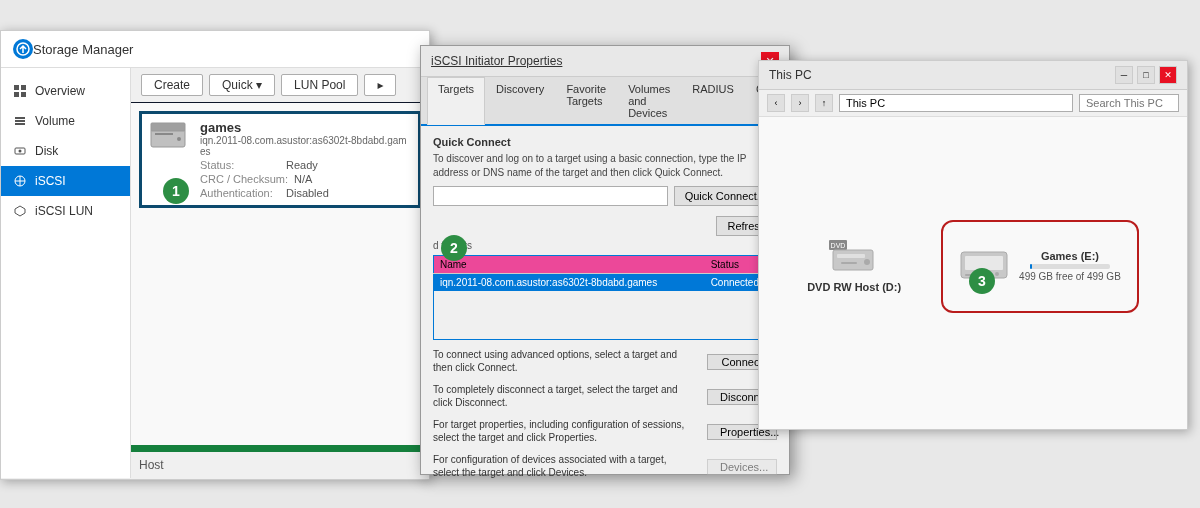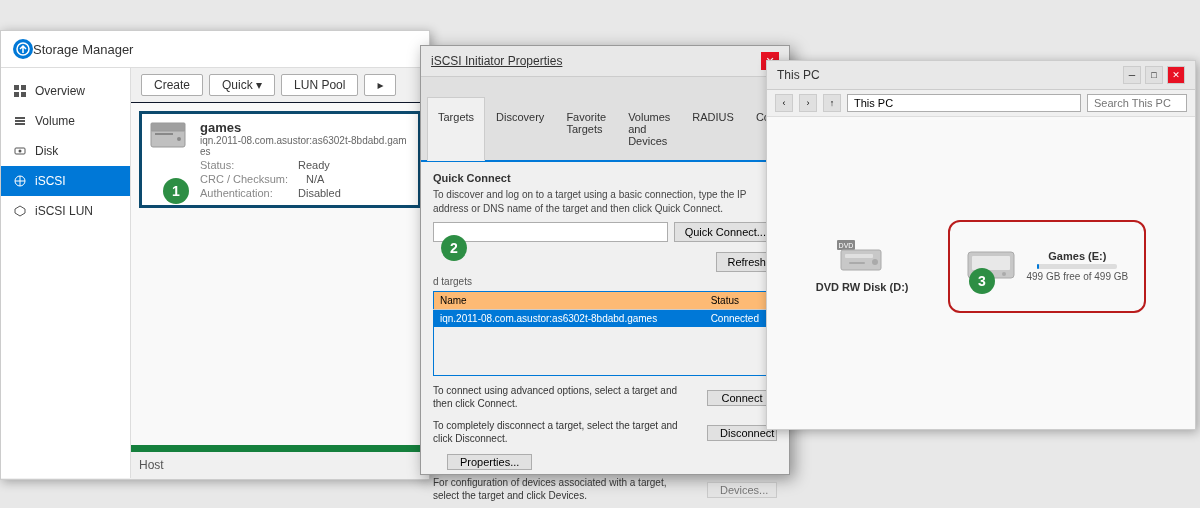--- a/index.html
+++ b/index.html
@@ -124,21 +124,21 @@
       width: 40px; height: 30px;
       display: flex; align-items: center; justify-content: center;
     }
 
     .iscsi-details {
       flex: 1;
     }
 
     .iscsi-name { font-weight: bold; font-size: 13px; color: #333; }
     .iscsi-iqn { font-size: 10px; color: #666; word-break: break-all; }
-    .detail-row { display: flex; gap: 18px; font-size: 11px; color: #555; margin-top: 2px; }
+    .detail-row { display: flex; gap: 6px; font-size: 11px; color: #555; margin-top: 2px; }
     .detail-label { color: #888; min-width: 80px; }
 
     .host-section {
       padding: 6px 8px;
       background: #f0f0f0;
       border-top: 7px solid #15803d;
       font-size: 12px;
       color: #555;
     }
 
@@ -176,28 +176,27 @@
 
     .dialog-tabs {
       display: flex;
       background: #e0e0e0;
       border-bottom: 2px solid #0078d7;
       padding: 0 6px;
       gap: 0;
     }
 
     .dialog-tab {
-      padding: 13px 10px;
+      padding: 5px 10px;
       font-size: 11px;
       color: #333;
       cursor: pointer;
       border: 1px solid transparent;
       border-bottom: none;
       background: transparent;
-      margin-top: 20px;
     }
 
     .dialog-tab.active {
       background: #f0f0f0;
       border-color: #ccc;
       border-bottom: 1px solid #f0f0f0;
       margin-bottom: -1px;
     }
 
     .dialog-body {
@@ -236,21 +235,21 @@
     .discovered-section { margin-bottom: 8px; }
     .discovered-label { font-size: 10px; color: #555; margin-bottom: 4px; }
 
     .targets-table {
       width: 100%;
       border-collapse: collapse;
       border: 1px solid #0078d7;
     }
 
     .targets-table th {
-      background: #fdba74;
+      background: #ec4899;
       padding: 3px 6px;
       font-size: 10px;
       text-align: left;
       border-bottom: 1px solid #ccc;
       font-weight: normal;
     }
 
     .targets-table td {
       padding: 3px 6px;
       font-size: 10px;
@@ -288,21 +287,21 @@
     }
 
     .action-btn.disabled {
       opacity: 0.5;
       cursor: default;
     }
 
     
     .explorer-window {
       position: absolute;
-      right: 4px; top: 60px;
+      right: 12px; top: 60px;
       width: 430px;
       height: 370px;
       background: #f9f9f9;
       box-shadow: 2px 2px 10px rgba(0,0,0,0.3);
       border: 1px solid #ccc;
     }
 
     .explorer-titlebar {
       background: #e8e8e8;
       padding: 5px 10px;
@@ -588,20 +587,21 @@
     <div>
       <div class="action-row">
         <span class="action-desc">To connect using advanced options, select a target and then click Connect.</span>
         <button class="action-btn">Connect</button>
       </div>
       <div class="action-row">
         <span class="action-desc">To completely disconnect a target, select the target and click Disconnect.</span>
         <button class="action-btn">Disconnect</button>
       </div>
       <div class="action-row">
+        <span class="action-desc">For target properties, including configuration of sessions, select the target and click Properties.</span>
         <button class="action-btn">Properties...</button>
       </div>
       <div class="action-row">
         <span class="action-desc">For configuration of devices associated with a target, select the target and click Devices.</span>
         <button class="action-btn disabled">Devices...</button>
       </div>
     </div>
   </div>
 </div>
 
@@ -632,21 +632,21 @@
           <rect x="0" y="0" width="18" height="10" rx="1" fill="#888"></rect>
           <text x="9" y="8" text-anchor="middle" font-size="7" fill="white">DVD</text>
 
           <rect x="4" y="10" width="40" height="20" rx="2" fill="#c8c8c8" stroke="#aaa" stroke-width="1"></rect>
           <rect x="8" y="14" width="28" height="4" rx="1" fill="#e0e0e0"></rect>
           <circle cx="38" cy="22" r="3" fill="#aaa"></circle>
           <rect x="12" y="22" width="16" height="2" fill="#aaa" rx="1"></rect>
         </svg>
       </div>
       <div class="drive-info">
-        <div class="drive-name">DVD RW Disk (D:)</div>
+        <div class="drive-name">DVD RW Host (D:)</div>
       </div>
     </div>
 
     <div class="games-drive">
       <div class="games-drive-content">
         <div>
           <svg width="50" height="34" viewBox="0 0 50 34">
             <rect x="2" y="4" width="46" height="26" rx="3" fill="#c8c8c8" stroke="#aaa" stroke-width="1"></rect>
             <rect x="6" y="8" width="38" height="14" rx="1" fill="#e8e8e8"></rect>
             <circle cx="38" cy="26" r="2" fill="#aaa"></circle>

